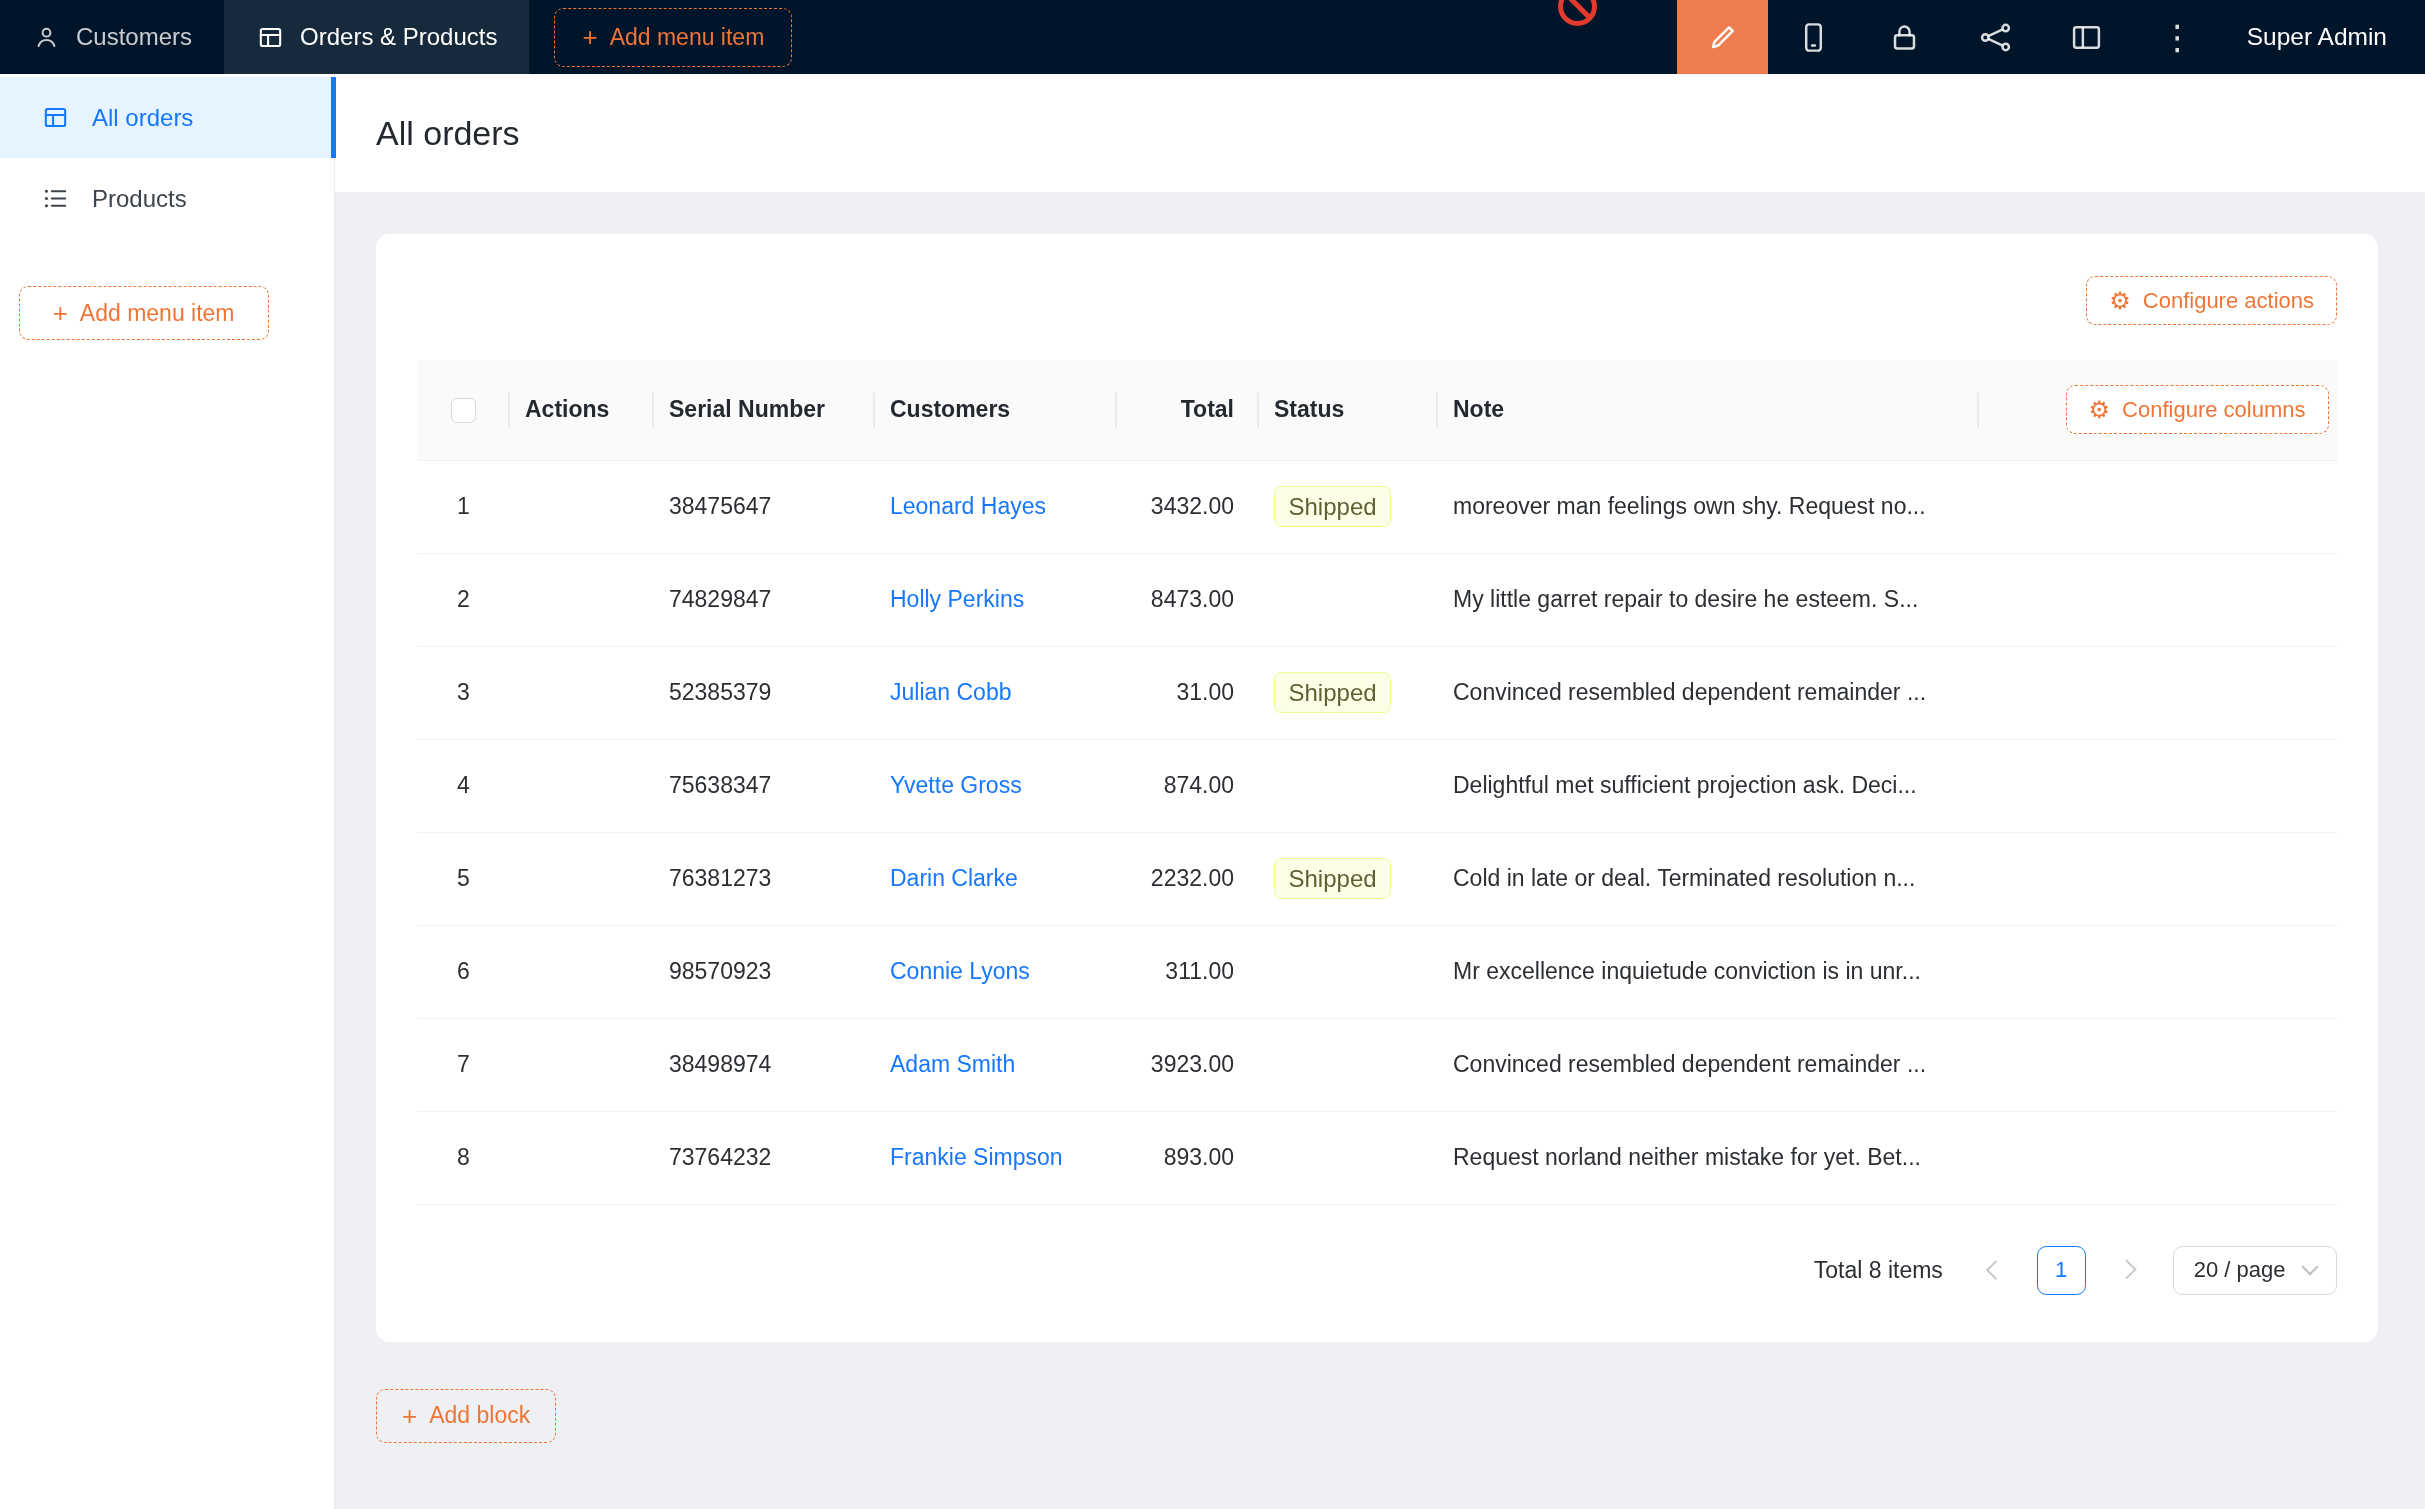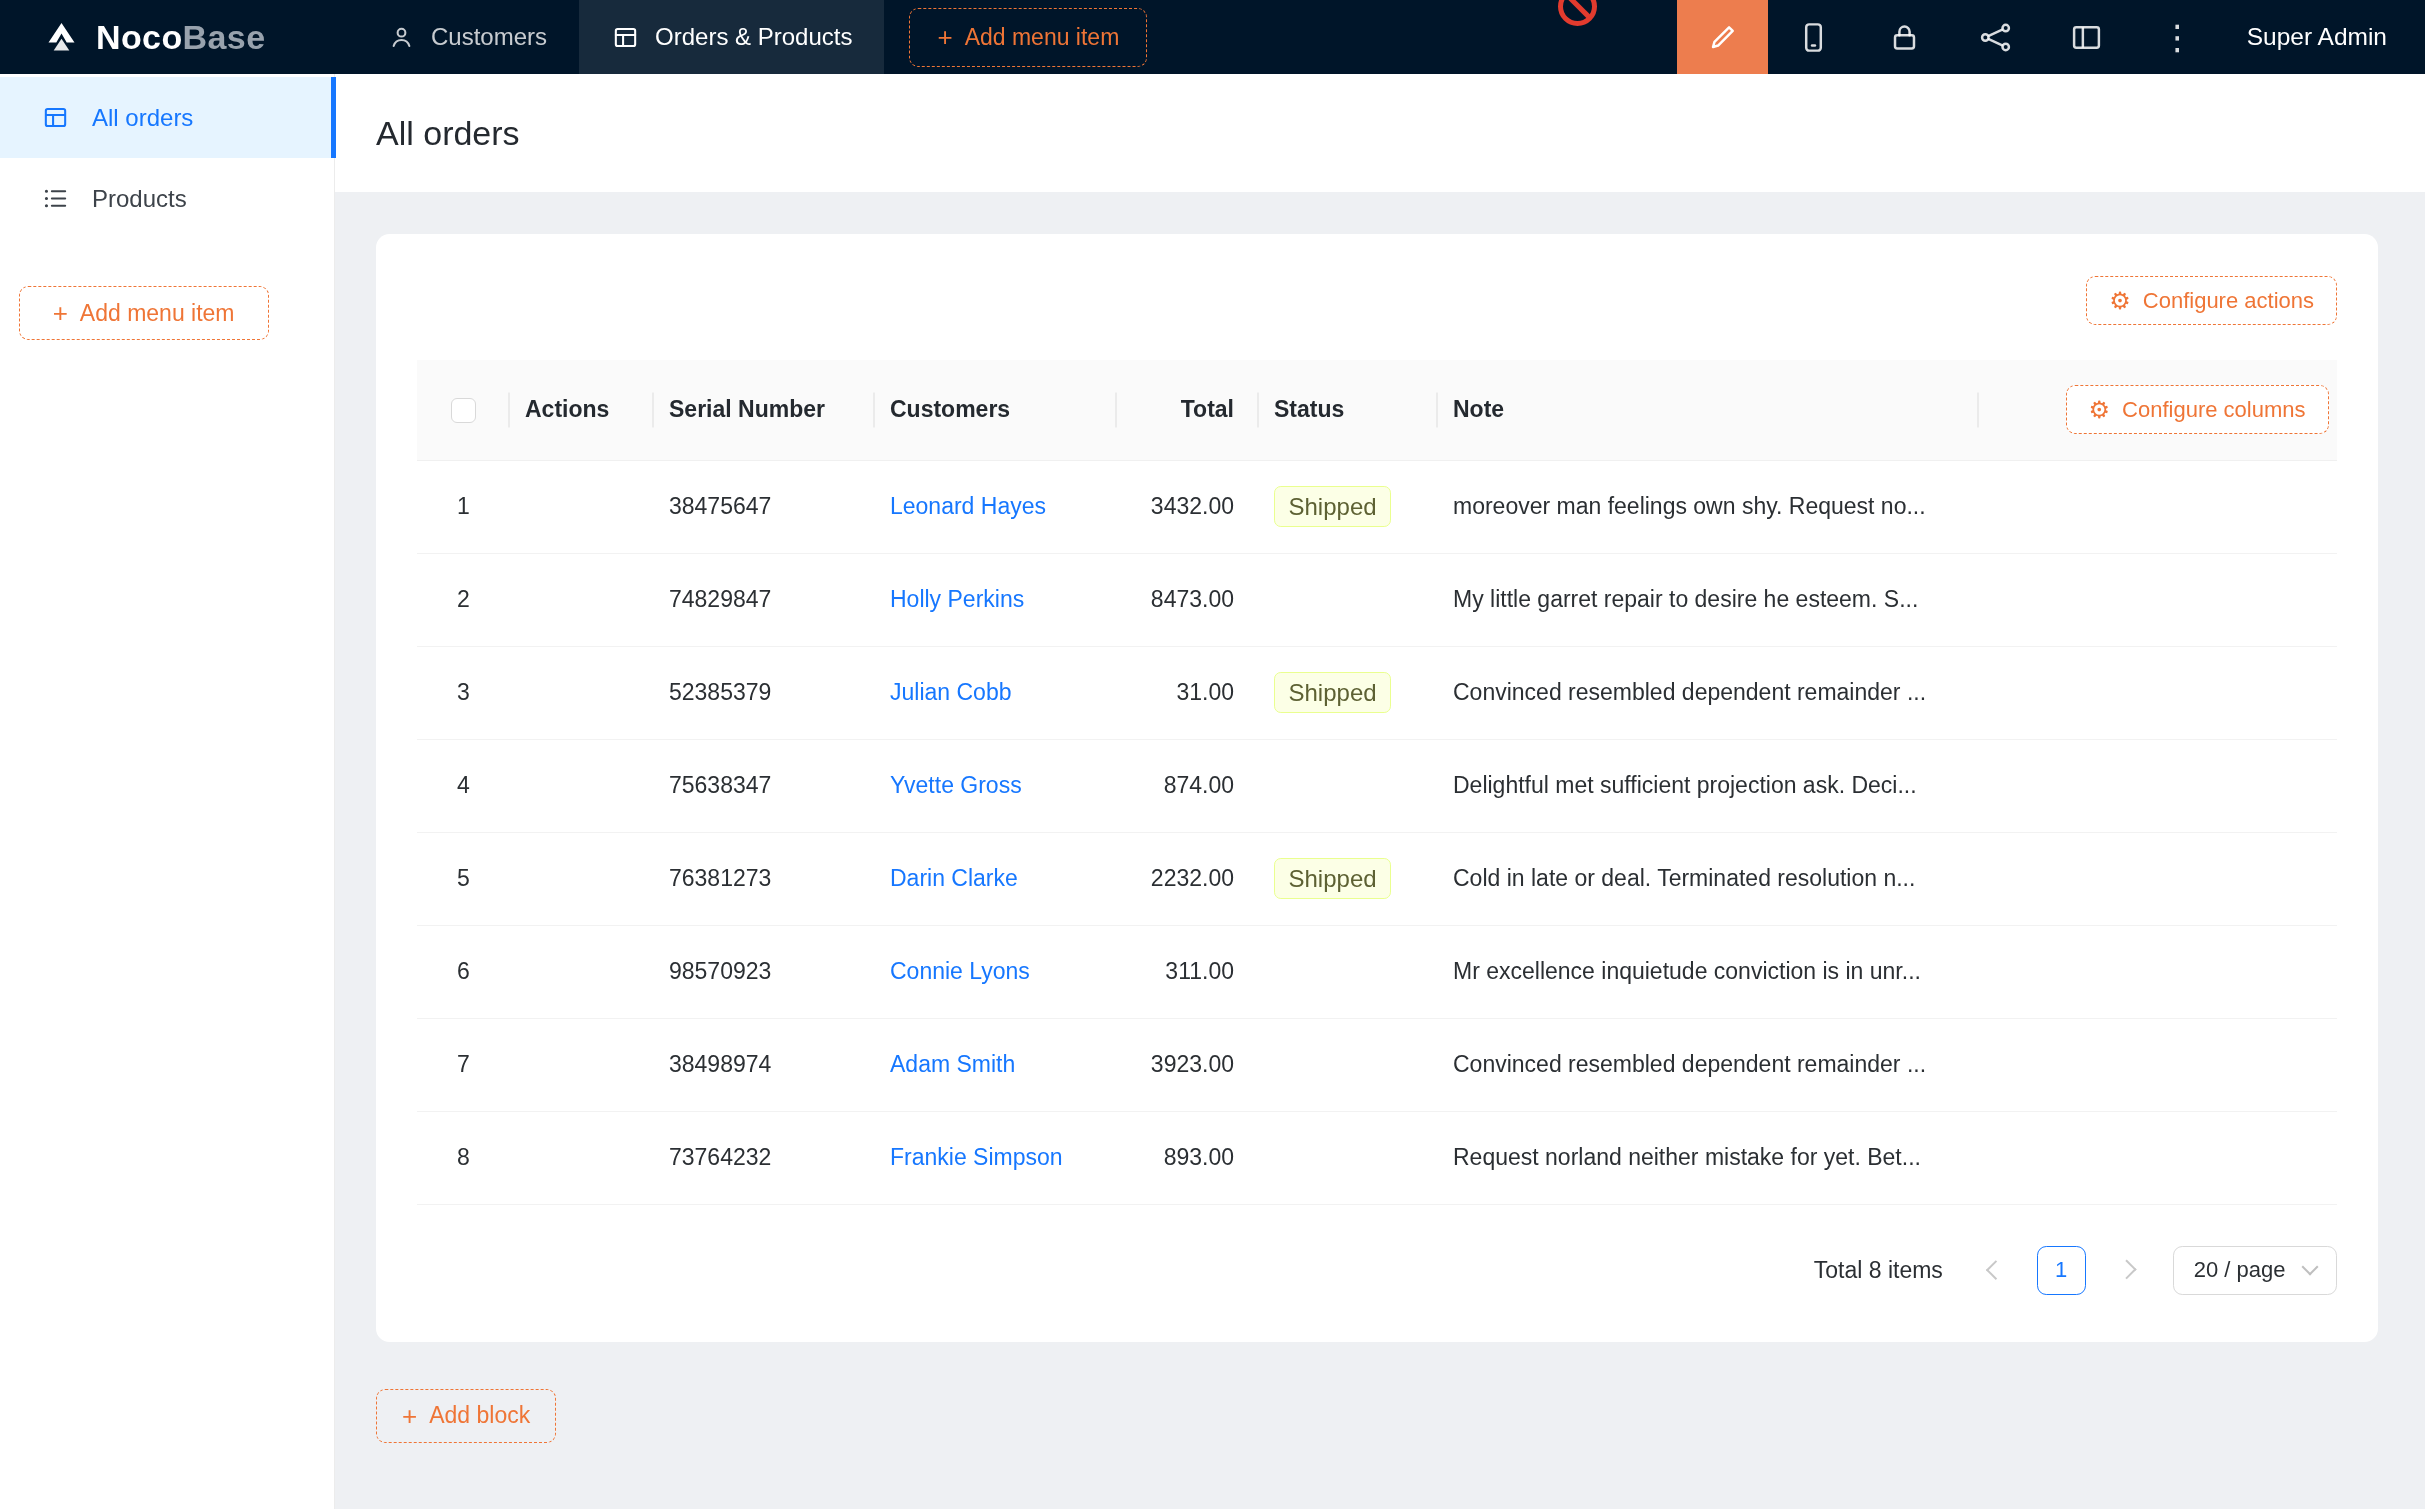--- a/index.html
+++ b/index.html
@@ -139,29 +139,20 @@
   .chev.down { width: 12px; height: 12px; transform: rotate(-45deg); margin-top: -6.8px; border-color: #bfbfbf; }
 
   .add-block-btn { margin-top: 47px; height: 54px; padding: 0 25px; }
 </style>
 </head>
 <body>
 
 <div id="app">
 
   <header class="navbar">
-    <div class="logo-area">
-      <span class="logo-icon">
-        <svg viewBox="0 0 24 24" fill="#ffffff">
-            <path d="M4 15 L12 3 L20 15 L15.2 15 L12 9.6 L8.8 15 Z"></path>
-            <path d="M7.2 20 L12 12.8 L16.8 20 Z" opacity=".9"></path>
-          </svg>
-      </span>
-      <span class="logo-text"><span class="noco">Noco</span><span class="base">Base</span></span>
-    </div>
 
     <nav class="topmenu">
       <div class="top-item">
         <svg viewBox="0 0 24 24" fill="none" stroke="currentColor" stroke-width="1.7" stroke-linecap="round">
             <circle cx="12" cy="8" r="3.2"></circle>
             <path d="M5.5 19c1-3.5 3.5-5 6.5-5s5.5 1.5 6.5 5"></path>
           </svg>
         <span>Customers</span>
       </div>
       <div class="top-item active">

